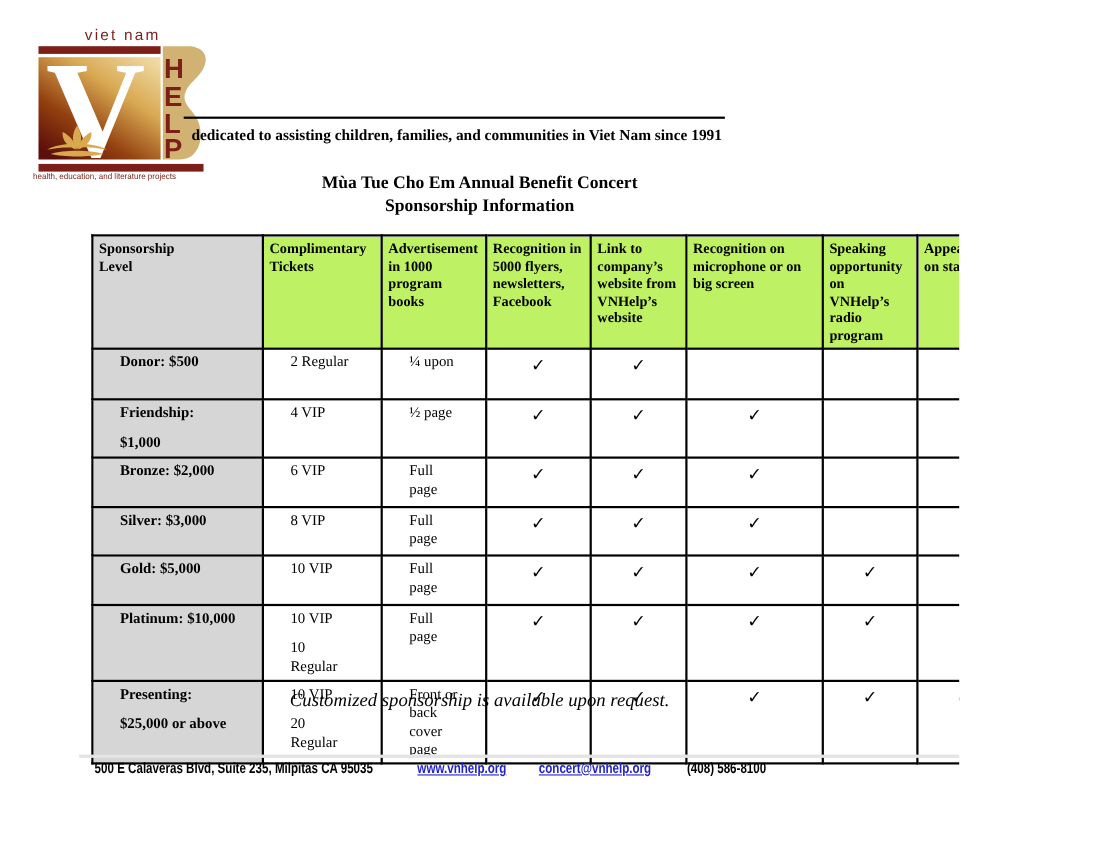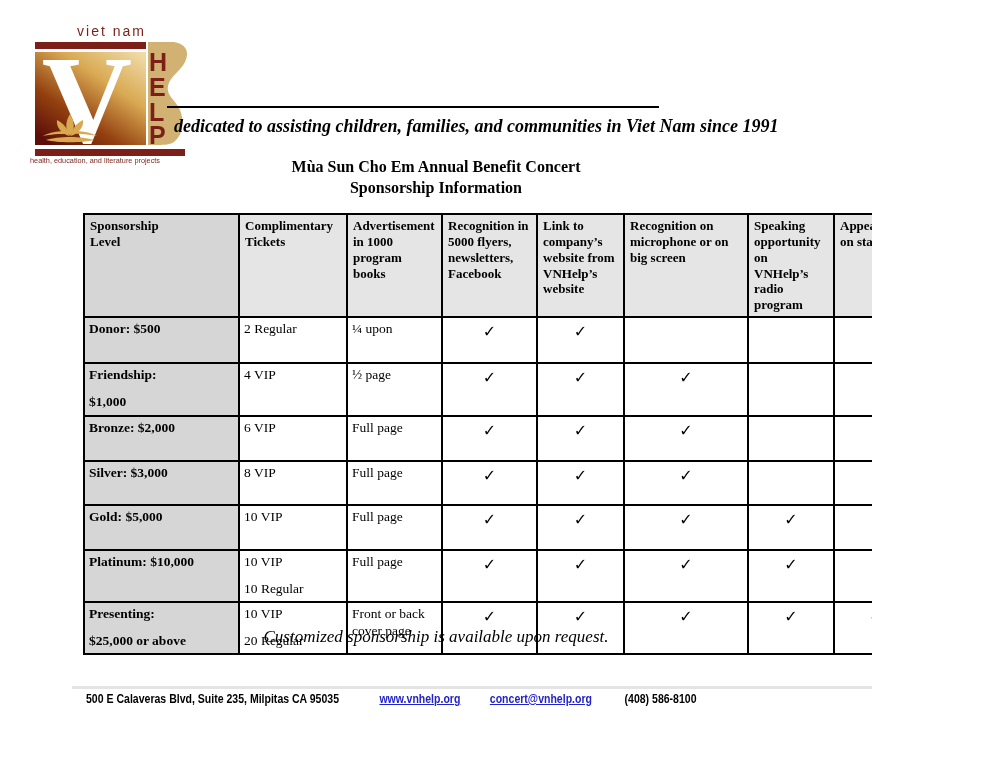--- a/index.html
+++ b/index.html
@@ -6,44 +6,44 @@
   .page{position:relative;width:872px;height:773px;background:#fff;overflow:hidden;
         font-family:"Liberation Serif",serif;color:#000;}
 
   
   .logo{position:absolute;left:28px;top:22px;}
   .brand{position:absolute;left:168px;top:50px;white-space:nowrap;font-weight:bold;
          font-family:"Liberation Serif",serif;letter-spacing:1px;}
   .brand .big{font-size:52px;}
   .brand .small{font-size:40px;}
   .brand-rule{position:absolute;left:167px;top:106px;width:492px;height:2px;background:#000;}
-  .tagline{position:absolute;left:174px;top:116px;font-style:italic;font-weight:bold;
-           font-size:18px;white-space:nowrap;}
+  .tagline{position:absolute;left:174px;top:116px;font-weight:bold;
+           font-size:14px;white-space:nowrap;}
 
   
   .doc-title{position:absolute;left:0;top:156px;width:100%;text-align:center;
              font-weight:bold;font-size:16px;line-height:21px;}
 
   
   .tbl-wrap{position:absolute;left:83px;top:213px;}
   table{border-collapse:collapse;table-layout:fixed;width:836px;}
   th,td{border:2px solid #000;vertical-align:top;overflow:hidden;}
   thead tr{height:76px;}
   th{font-size:13px;font-weight:bold;text-align:left;padding:3px 5px;
      line-height:1.22;white-space:pre-line;}
-  th.tan{background:#e5e5e5;}
+  th.tan{background:#bef264;}
   th.gray{background:#D6D6D6;}
   tbody tr:nth-child(1){height:46px;}
   tbody tr:nth-child(2){height:53px;}
   tbody tr:nth-child(3){height:45px;}
   tbody tr:nth-child(4){height:44px;}
   tbody tr:nth-child(5){height:45px;}
   tbody tr:nth-child(6){height:50px;margin-top:23px;}
   tbody tr:nth-child(7){height:50px;}
-  td{font-size:13.5px;background:#fff;padding:3px 4px;line-height:1.25;}
+  td{font-size:13.5px;background:#fff;padding:3px 24px;line-height:1.25;}
   td.level{background:#D6D6D6;font-weight:bold;}
   td .para + .para{margin-top:10px;}
   td.check{text-align:center;font-family:"DejaVu Sans",sans-serif;
            font-weight:bold;font-size:16px;padding-top:4px;}
 
   
   .caption{position:absolute;left:0;top:627px;width:100%;text-align:center;
            font-style:italic;font-size:17px;}
   .foot-rule{position:absolute;left:72px;top:686px;width:840px;height:3px;background:#E4E4E4;}
   .footer{position:absolute;left:86px;top:691px;white-space:nowrap;
@@ -86,21 +86,21 @@
       <text x="121" y="122">P</text>
     </g>
     <rect x="7" y="127" width="150" height="7" fill="#7B1F18"></rect>
     <text x="2" y="141" font-family="Liberation Sans, sans-serif" font-size="7.6" textLength="130" lengthAdjust="spacingAndGlyphs" fill="#7B1F18">health, education, and literature projects</text>
   </svg>
 
   <div class="brand-rule"></div>
   <div class="tagline">dedicated to assisting children, families, and communities in Viet Nam since 1991</div>
 
   <div class="doc-title">
-    <div>Mùa Sun Cho Em Annual Benefit Concert</div>
+    <div>Mùa Tue Cho Em Annual Benefit Concert</div>
     <div>Sponsorship Information</div>
   </div>
 
   <div class="tbl-wrap">
     <table>
       <colgroup>
         <col style="width:155px">
           <col style="width:108px">
           <col style="width:95px">
         <col style="width:95px">

